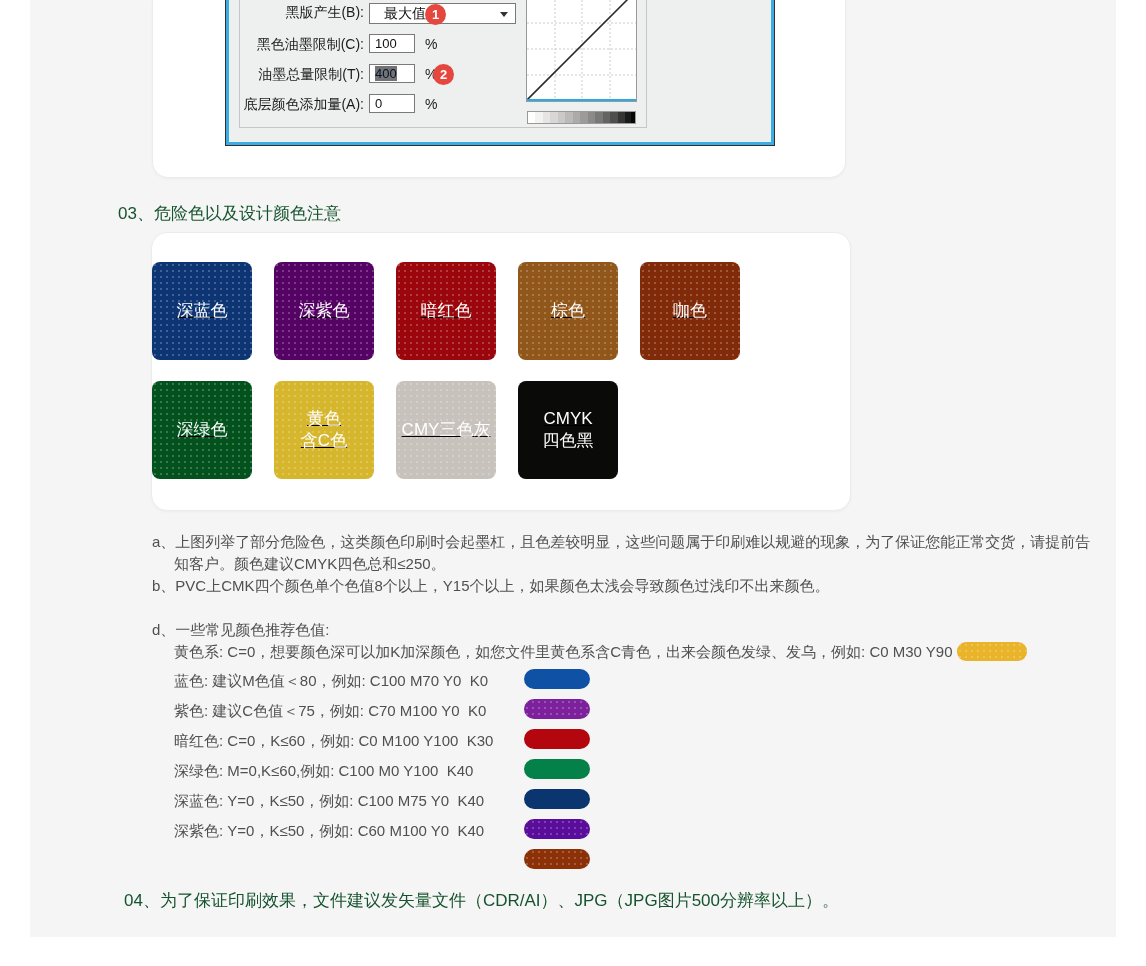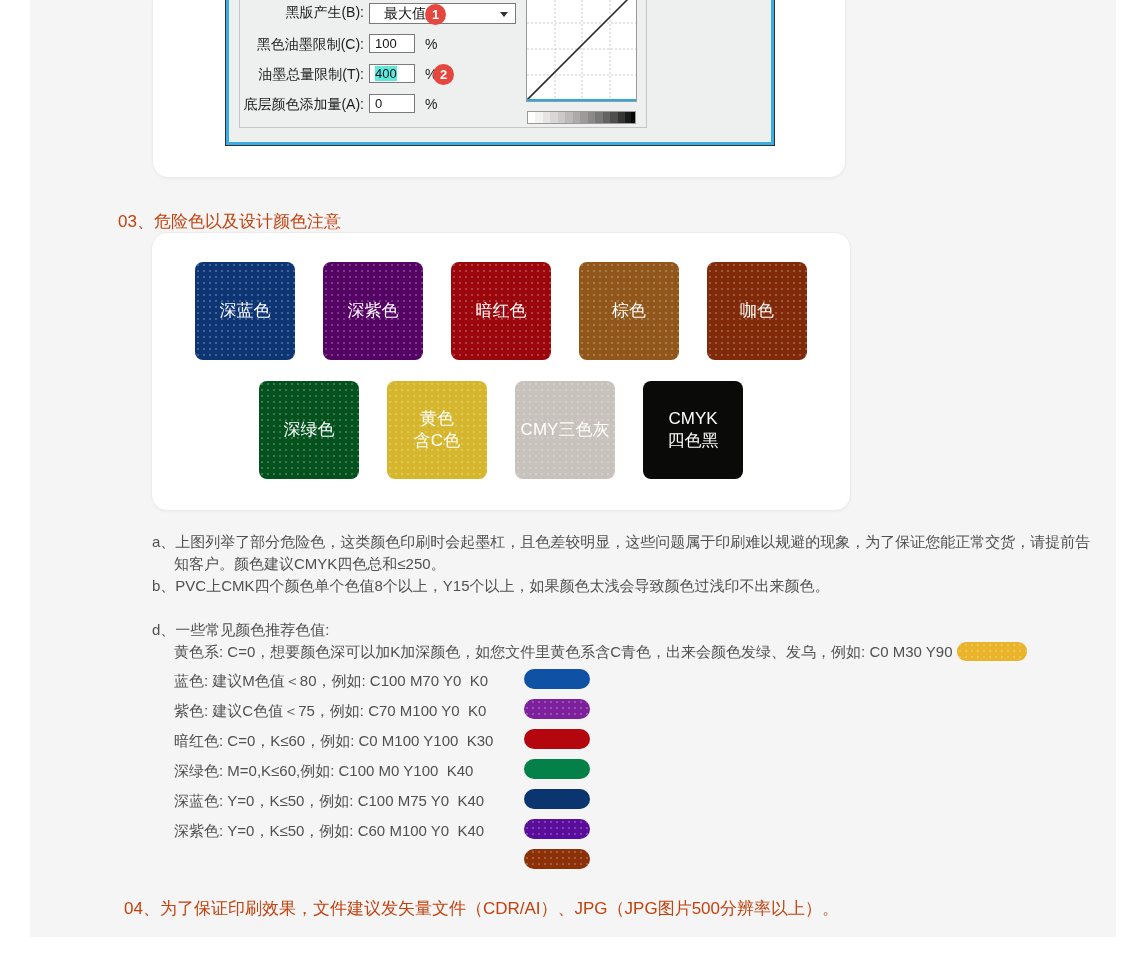--- a/index.html
+++ b/index.html
@@ -14,40 +14,40 @@
   .ps-blue   { position:absolute; left:1px; right:1px; top:0; bottom:1px; background:#3aade4; }
   .ps-body   { position:absolute; left:3px; right:3px; top:0; bottom:3px; background:#eef0f0; font-size:14px; color:#1b1b1b; }
   .groupbox  { position:absolute; left:10px; top:0; width:408px; height:128px; border:1px solid #c6c6c6; border-top:none; }
   .d-label   { position:absolute; left:5px; width:130px; text-align:right; font-size:14px; color:#1b1b1b; }
   .d-input   { position:absolute; left:140px; width:46px; height:19px; background:#fff; border:1px solid #7a7a7a;
                font-size:13px; line-height:17px; padding-left:5px; color:#111; }
   .d-select  { position:absolute; left:140px; top:3px; width:147px; height:21px; background:#fff; border:1px solid #7a7a7a;
                font-size:14px; line-height:19px; padding-left:14px; color:#111; }
   .d-select .arrow { position:absolute; right:7px; top:8px; width:0; height:0;
                border-left:4px solid transparent; border-right:4px solid transparent; border-top:5px solid #333; }
-  .sel-hl    { background:#5eead4; color:#05142e;text-align:center; }
+  .sel-hl    { background:#737373; color:#05142e;text-align:center; }
   .d-pct     { position:absolute; left:196px; font-size:14px; color:#1b1b1b; }
   .badge     { position:absolute; width:21px; height:21px; border-radius:50%; background:#e5463e; color:#fff;
                font-size:13px; font-weight:bold; text-align:center; line-height:21px; }
   .graph     { position:absolute; left:297px; top:0; width:111px; height:102px; background:#fff;
                border:1px solid #999; border-top:none; }
   .graph .blueline { position:absolute; left:0; right:0; bottom:0; height:2px; background:#2babe3; }
   .gradbar   { position:absolute; left:298px; top:111px; width:109px; height:13px; border:1px solid #999;
                background:linear-gradient(to right,
                  #ffffff 0 7%, #f3f3f1 7% 14%, #e6e5e3 14% 21%, #d8d7d5 21% 28%, #cac9c7 28% 35%,
                  #bbbab8 35% 42%, #acabaa 42% 49%, #9c9b9a 49% 56%, #8b8a89 56% 63%, #787877 63% 70%,
                  #646463 70% 77%, #4e4e4d 77% 84%, #353534 84% 91%, #1a1a19 91% 96%, #050505 96% 100%); }
 
   
-  .sec-title { position:absolute; font-size:17px; color:#c2410c;margin-top:8px; }
+  .sec-title { position:absolute; font-size:17px; color:#14532d; }
 
   
   .card2 { position:absolute; left:121px; top:232px; width:700px; height:279px; background:#fff;
            border:1px solid #ececec; border-radius:16px; box-shadow:0 1px 3px rgba(0,0,0,.04); padding-top:29px; }
-  .sw-row { display:flex; justify-content:center; gap:28px; margin-bottom:21px; }
+  .sw-row { display:flex; justify-content:flex-start; gap:22px; margin-bottom:21px;text-decoration:underline; }
   .swatch { width:100px; height:98px; border-radius:8px; display:flex; flex-direction:column;
             justify-content:center; align-items:center; color:#fff; font-size:17px; line-height:22px;
             position:relative; overflow:hidden; }
   .swatch.dotted::after, .pill.dotted::after { content:""; position:absolute; inset:0;
             background-image:radial-gradient(rgba(255,255,255,.22) 0.8px, transparent 1.1px);
             background-size:6px 6px; }
   .swatch span { position:relative; z-index:1; }
   .swatch span:empty { display:none; }
 
   

